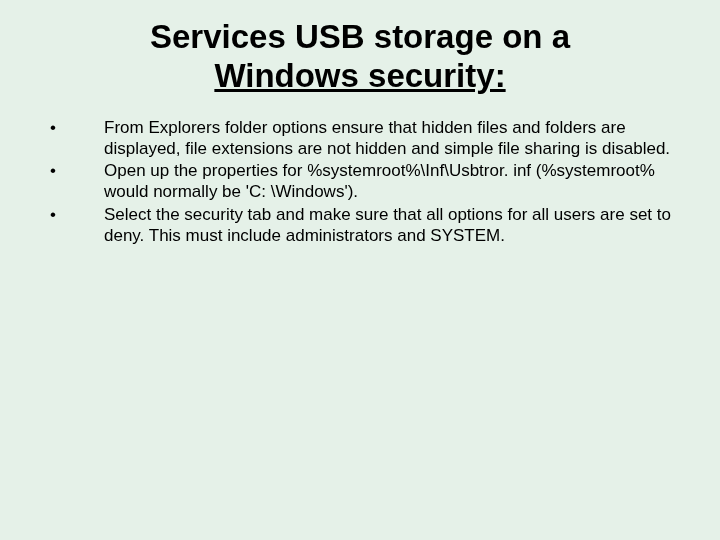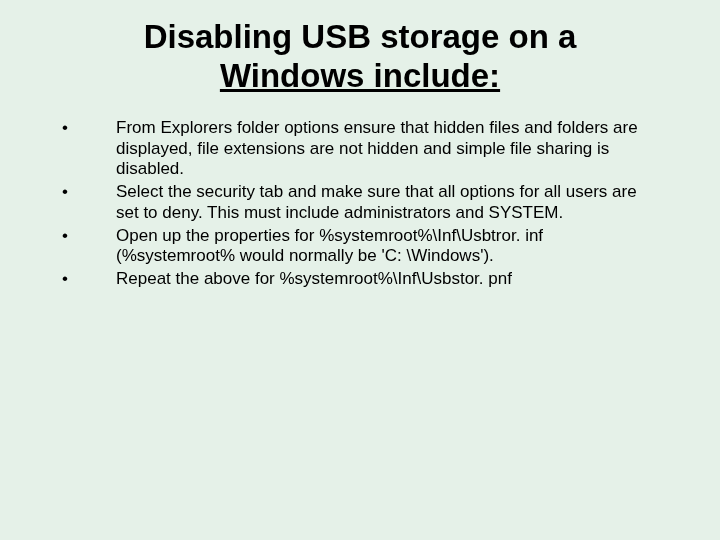--- a/index.html
+++ b/index.html
@@ -23,21 +23,21 @@
     font-weight: 700;
     text-align: center;
     line-height: 1.18;
     margin: 0 0 22px 0;
   }
   .title .underline {
     text-decoration: underline;
   }
   ul.bullets {
     list-style: none;
-    margin: 12px;
+    margin: 0;
     padding: 0;
   }
   ul.bullets li {
     position: relative;
     padding-left: 60px;
     font-size: 17px;
     line-height: 1.22;
     margin-bottom: 2px;
   }
   ul.bullets li::before {
@@ -46,22 +46,21 @@
     left: 6px;
     top: 0;
     font-size: 17px;
   }
 </style>
 </head>
 <body>
 
 <div class="slide">
   <h1 class="title">
-    <span>Disabling USB storage on a</span><br>
-    <span class="underline">Windows include:</span>
+    <span>Services USB storage on a</span><br>
+    <span class="underline">Windows security:</span>
   </h1>
   <ul class="bullets">
     <li><span>From Explorers folder options ensure that hidden files and folders are displayed, file extensions are not hidden and simple file sharing is disabled.</span></li>
+    <li><span>Open up the properties for %systemroot%\Inf\Usbtror. inf (%systemroot% would normally be 'C: \Windows').</span></li>
     <li><span>Select the security tab and make sure that all options for all users are set to deny. This must include administrators and SYSTEM.</span></li>
-    <li><span>Open up the properties for %systemroot%\Inf\Usbtror. inf (%systemroot% would normally be 'C: \Windows').</span></li>
-    <li><span>Repeat the above for %systemroot%\Inf\Usbstor. pnf</span></li>
   </ul>
 </div>
 
 </body></html>

